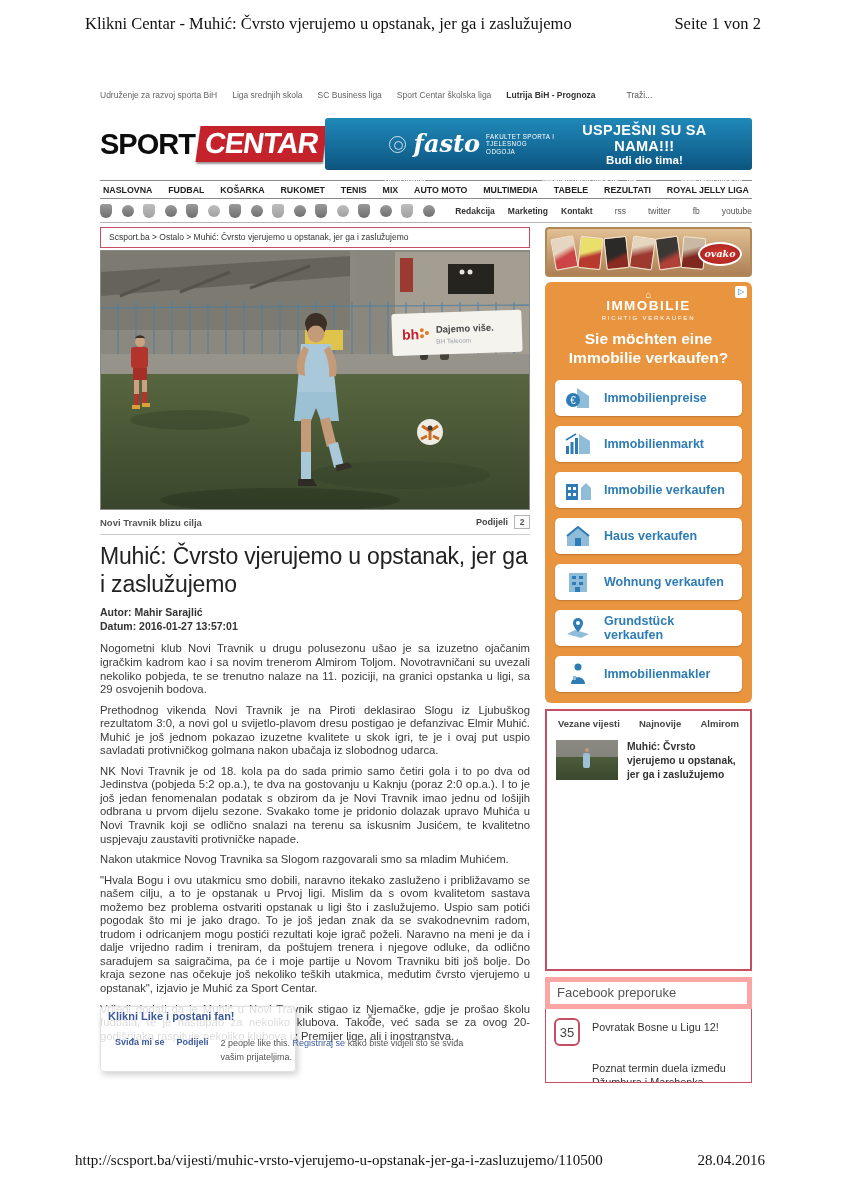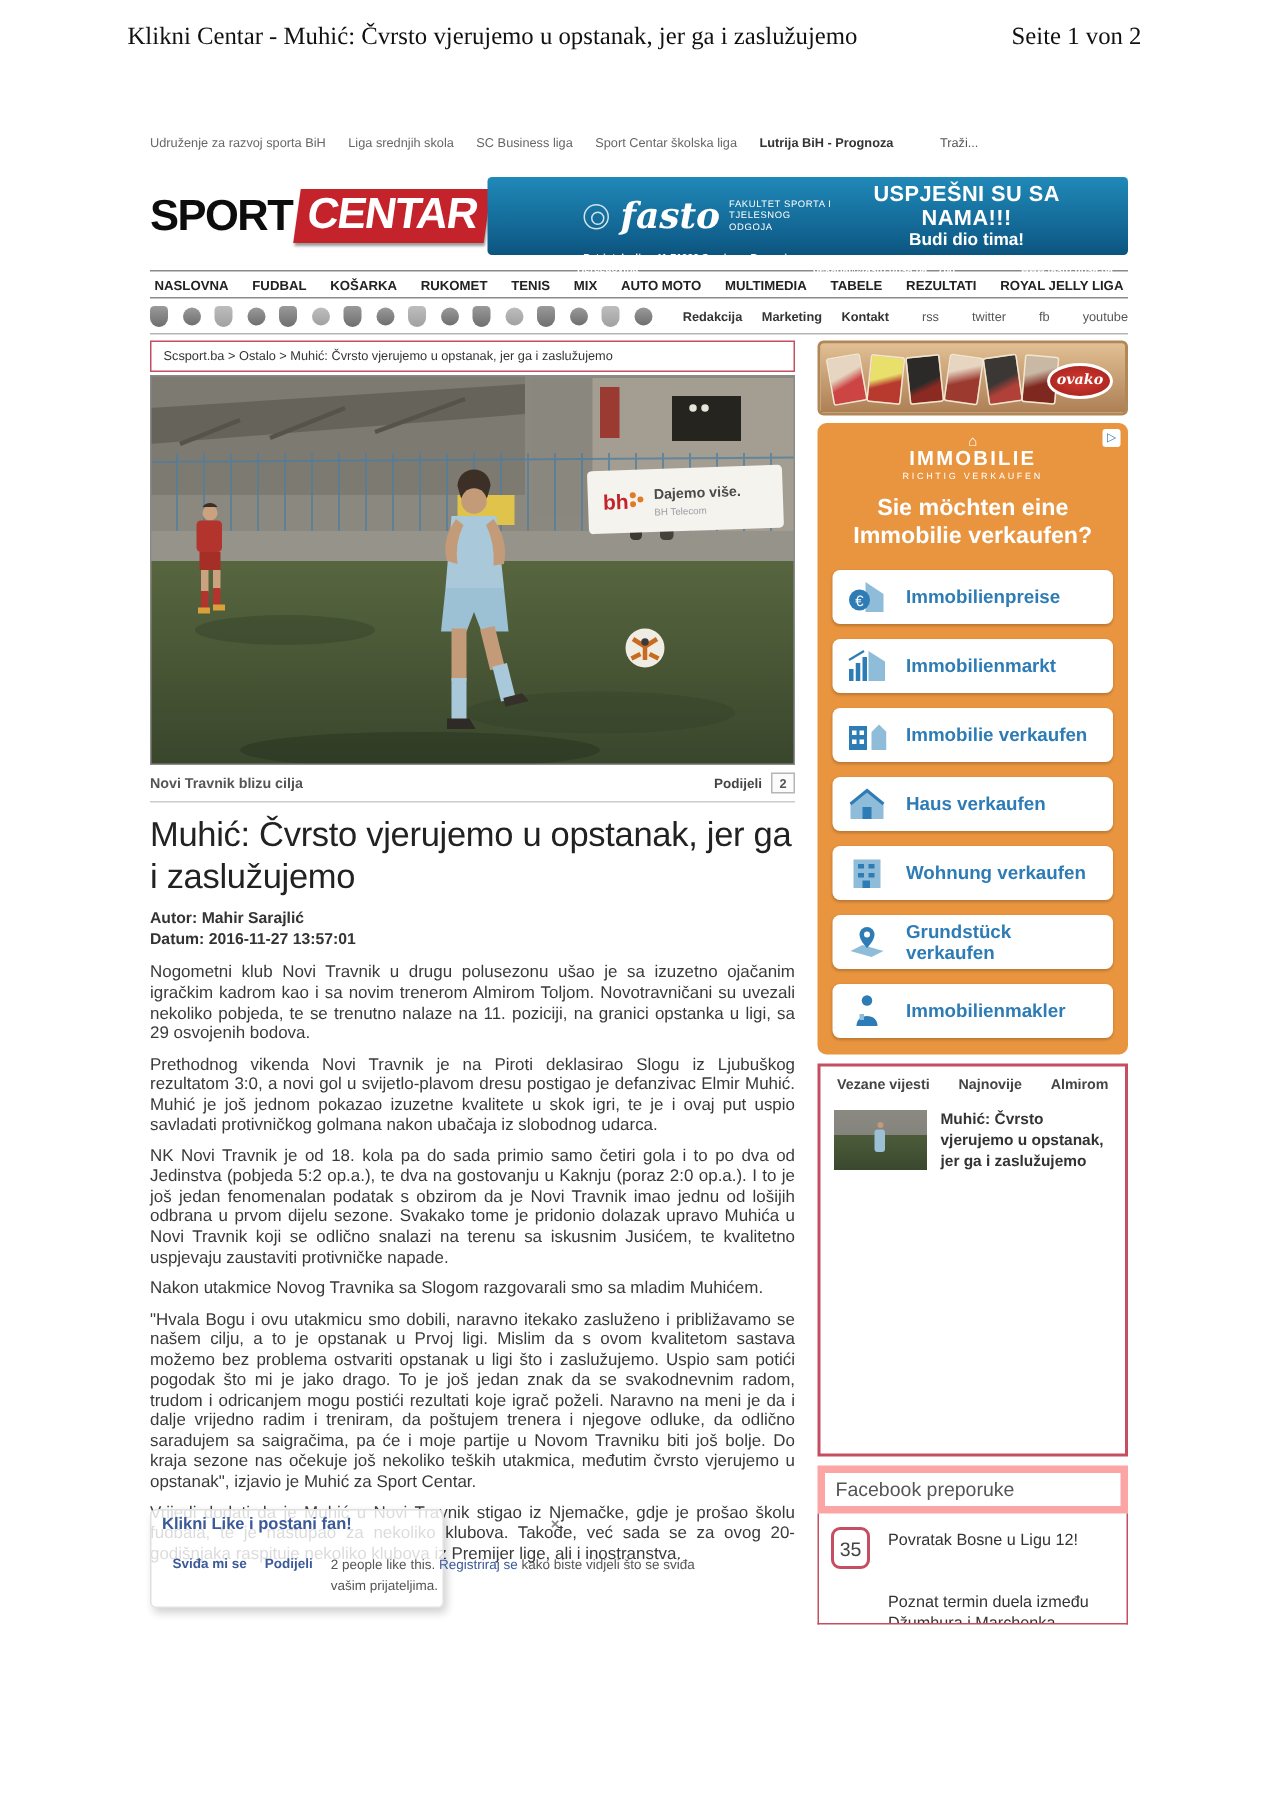--- a/index.html
+++ b/index.html
@@ -317,21 +317,21 @@
             <span class="share-count">2</span>
           </span>
         </div>
 
         <h1 class="title">Muhić: Čvrsto vjerujemo u opstanak, jer ga i zaslužujemo</h1>
 
         <div class="byline">
           <span>Autor:</span>
           <span class="val">Mahir Sarajlić</span><br>
           <span>Datum:</span>
-          <span class="val">2016-11-27 13:57:01</span>
+          <span class="val">2016-01-27 13:57:01</span>
         </div>
 
         <div class="body">
           <p>Nogometni klub Novi Travnik u drugu polusezonu ušao je sa izuzetno ojačanim igračkim kadrom kao i sa novim trenerom Almirom Toljom. Novotravničani su uvezali nekoliko pobjeda, te se trenutno nalaze na 11. poziciji, na granici opstanka u ligi, sa 29 osvojenih bodova.</p>
           <p>Prethodnog vikenda Novi Travnik je na Piroti deklasirao Slogu iz Ljubuškog rezultatom 3:0, a novi gol u svijetlo-plavom dresu postigao je defanzivac Elmir Muhić. Muhić je još jednom pokazao izuzetne kvalitete u skok igri, te je i ovaj put uspio savladati protivničkog golmana nakon ubačaja iz slobodnog udarca.</p>
           <p>NK Novi Travnik je od 18. kola pa do sada primio samo četiri gola i to po dva od Jedinstva (pobjeda 5:2 op.a.), te dva na gostovanju u Kaknju (poraz 2:0 op.a.). I to je još jedan fenomenalan podatak s obzirom da je Novi Travnik imao jednu od lošijih odbrana u prvom dijelu sezone. Svakako tome je pridonio dolazak upravo Muhića u Novi Travnik koji se odlično snalazi na terenu sa iskusnim Jusićem, te kvalitetno uspjevaju zaustaviti protivničke napade.</p>
           <p>Nakon utakmice Novog Travnika sa Slogom razgovarali smo sa mladim Muhićem.</p>
           <p>"Hvala Bogu i ovu utakmicu smo dobili, naravno itekako zasluženo i približavamo se našem cilju, a to je opstanak u Prvoj ligi. Mislim da s ovom kvalitetom sastava možemo bez problema ostvariti opstanak u ligi što i zaslužujemo. Uspio sam potići pogodak što mi je jako drago. To je još jedan znak da se svakodnevnim radom, trudom i odricanjem mogu postići rezultati koje igrač poželi. Naravno na meni je da i dalje vrijedno radim i treniram, da poštujem trenera i njegove odluke, da odlično saradujem sa saigračima, pa će i moje partije u Novom Travniku biti još bolje. Do kraja sezone nas očekuje još nekoliko teških utakmica, međutim čvrsto vjerujemo u opstanak", izjavio je Muhić za Sport Centar.</p>
           <p>Vrijedi dodati da je Muhić u Novi Travnik stigao iz Njemačke, gdje je prošao školu fudbala, te je nastupao za nekoliko klubova. Takođe, već sada se za ovog 20-godišnjaka raspituje nekoliko klubova iz Premijer lige, ali i inostranstva.</p>
         </div>
@@ -458,14 +458,18 @@
       <span class="blue">Sviđa mi se</span>
       <span class="blue">Podijeli</span>
       <span class="txt">
         <span>2 people like this.</span>
         <span class="lnk">Registriraj se</span>
         <span>kako biste vidjeli što se sviđa vašim prijateljima.</span>
       </span>
     </div>
   </div>
 
+  <div class="print-footer">
+    <span>http://scsport.ba/vijesti/muhic-vrsto-vjerujemo-u-opstanak-jer-ga-i-zasluzujemo/110500</span>
+    <span>28.04.2016</span>
+  </div>
 
 </div>
 
 </body></html>

